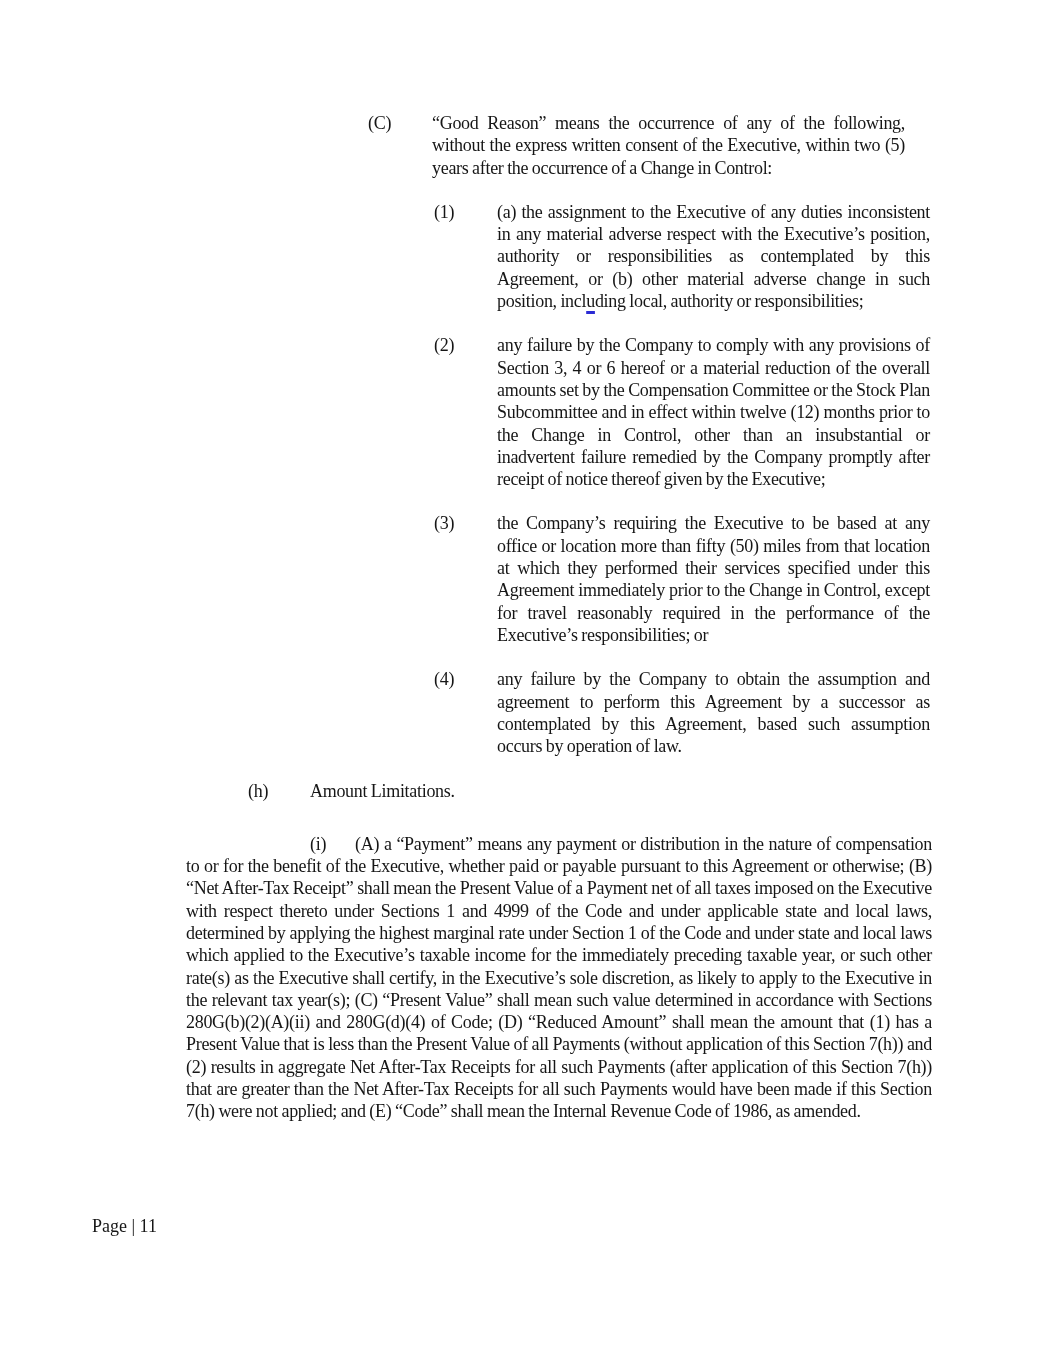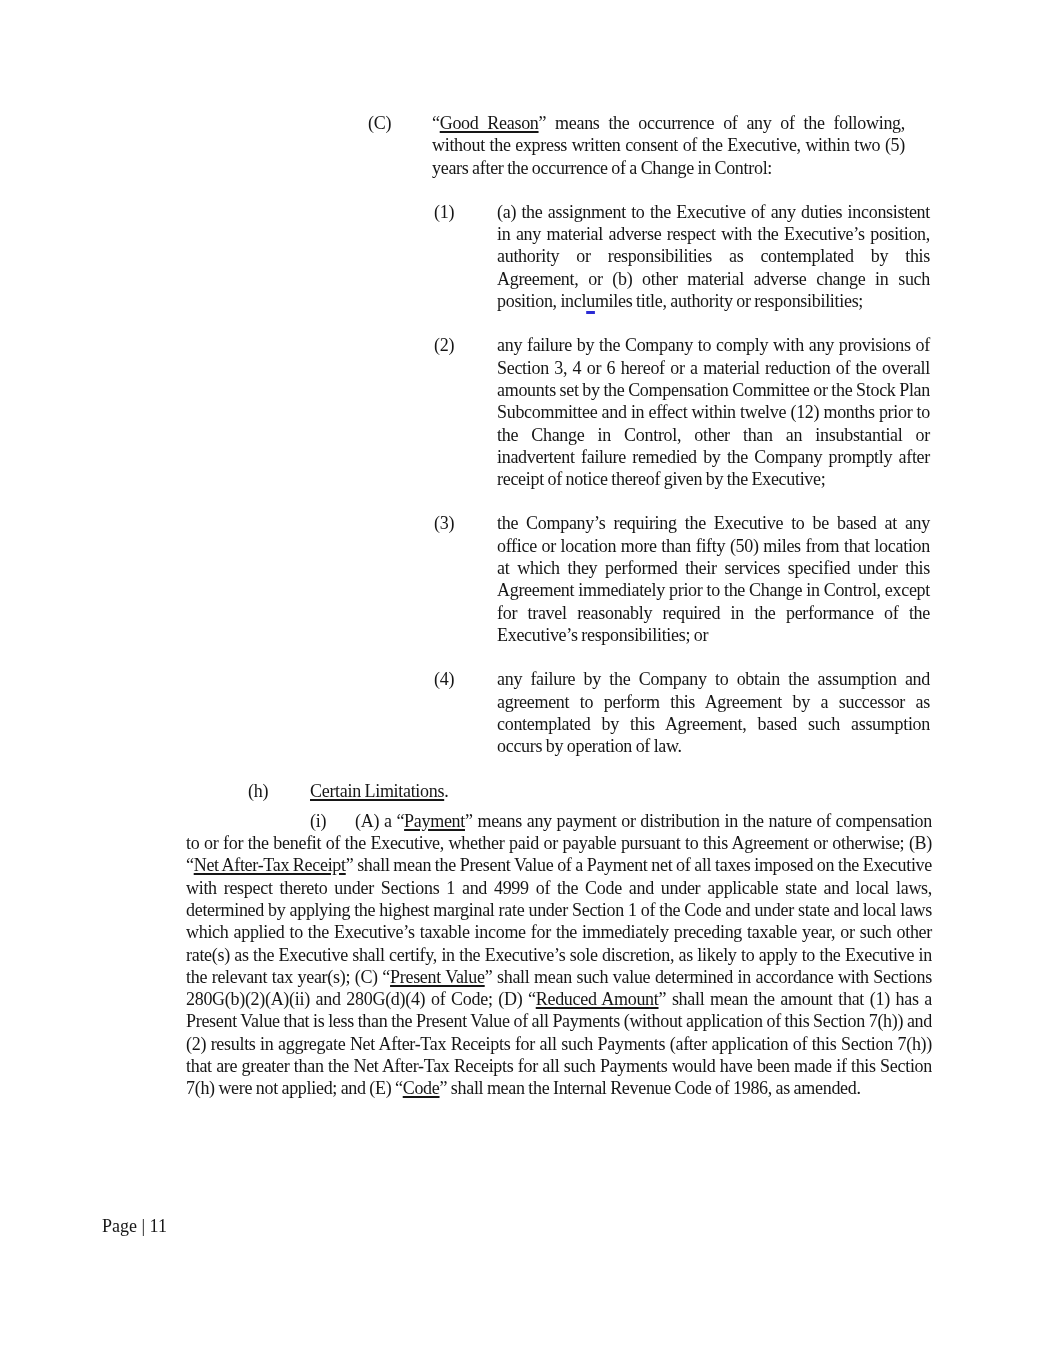--- a/index.html
+++ b/index.html
@@ -53,77 +53,75 @@
   .clause-h > .lbl {
     position: absolute;
     left: -62px;
     top: 0;
   }
   .para-i {
     margin-left: 186px;
     width: 746px;
     text-align: justify;
     text-indent: 124px;
-    margin-top: 7px;
+    margin-top: 30px;
   }
   .u {
-    text-decoration: underline;
     text-decoration-thickness: 1.5px;
     text-underline-offset: 2px;
   }
   .mark {
     text-decoration: underline;
     text-decoration-color: #2b2bd4;
     text-decoration-thickness: 2.5px;
     text-underline-offset: 3.5px;
   }
   .gap {
     display: inline-block;
   }
   .footer {
     position: absolute;
     left: 92px;
     top: 1215px;
     letter-spacing: 0;
     word-spacing: 0;
-    margin-left: 10px;
   }
 </style>
 </head>
 <body>
 
 <div class="page">
 
   <div class="clause-c">
     <span class="lbl">(C)</span>
     <span><span>“</span><span class="u">Good Reason</span><span>” means the occurrence of any of the following, without the express written consent of the Executive, within two (5) years after the occurrence of a Change in Control:</span></span>
   </div>
 
   <div class="item">
     <span class="lbl">(1)</span>
-    <span><span>(a) the assignment to the Executive of any duties inconsistent in any material adverse respect with the Executive’s position, authority or responsibilities as contemplated by this Agreement, or (b) other material adverse change in such position, incl</span><span class="mark">u</span><span>miles title, authority or responsibilities;</span></span>
+    <span><span>(a) the assignment to the Executive of any duties inconsistent in any material adverse respect with the Executive’s position, authority or responsibilities as contemplated by this Agreement, or (b) other material adverse change in such position, incl</span><span class="mark">u</span><span>ding local, authority or responsibilities;</span></span>
   </div>
 
   <div class="item">
     <span class="lbl">(2)</span>
     <span><span>any failure by the Company to comply with any provisions of Section 3, 4 or 6 hereof or a material reduction of the overall amounts set by the Compensation Committee or the Stock Plan Subcommittee and in effect within twelve (12) months prior to the Change in Control, other than an insubstantial or inadvertent failure remedied by the Company promptly after receipt of notice thereof given by the Executive;</span></span>
   </div>
 
   <div class="item">
     <span class="lbl">(3)</span>
     <span><span>the Company’s requiring the Executive to be based at any office or location more than fifty (50) miles from that location at which they performed their services specified under this Agreement immediately prior to the Change in Control, except for travel reasonably required in the performance of the Executive’s responsibilities; or</span></span>
   </div>
 
   <div class="item">
     <span class="lbl">(4)</span>
     <span><span>any failure by the Company to obtain the assumption and agreement to perform this Agreement by a successor as contemplated by this Agreement, based such assumption occurs by operation of law.</span></span>
   </div>
 
   <div class="clause-h">
     <span class="lbl">(h)</span>
-    <span><span class="u">Certain Limitations</span><span>.</span></span>
+    <span><span class="u">Amount Limitations</span><span>.</span></span>
   </div>
 
   <div class="para-i"><span>(i)</span><span class="gap" style="width: 29px;"></span><span>(A) a “</span><span class="u">Payment</span><span>” means any payment or distribution in the nature of compensation to or for the benefit of the Executive, whether paid or payable pursuant to this Agreement or otherwise; (B) “</span><span class="u">Net After-Tax Receipt</span><span>” shall mean the Present Value of a Payment net of all taxes imposed on the Executive with respect thereto under Sections 1 and 4999 of the Code and under applicable state and local laws, determined by applying the highest marginal rate under Section 1 of the Code and under state and local laws which applied to the Executive’s taxable income for the immediately preceding taxable year, or such other rate(s) as the Executive shall certify, in the Executive’s sole discretion, as likely to apply to the Executive in the relevant tax year(s); (C) “</span><span class="u">Present Value</span><span>” shall mean such value determined in accordance with Sections 280G(b)(2)(A)(ii) and 280G(d)(4) of Code; (D) “</span><span class="u">Reduced Amount</span><span>” shall mean the amount that (1) has a Present Value that is less than the Present Value of all Payments (without application of this Section 7(h)) and (2) results in aggregate Net After-Tax Receipts for all such Payments (after application of this Section 7(h)) that are greater than the Net After-Tax Receipts for all such Payments would have been made if this Section 7(h) were not applied; and (E) “</span><span class="u">Code</span><span>” shall mean the Internal Revenue Code of 1986, as amended.</span></div>
 
   <div class="footer">Page | 11</div>
 
 </div>
 
 </body></html>

